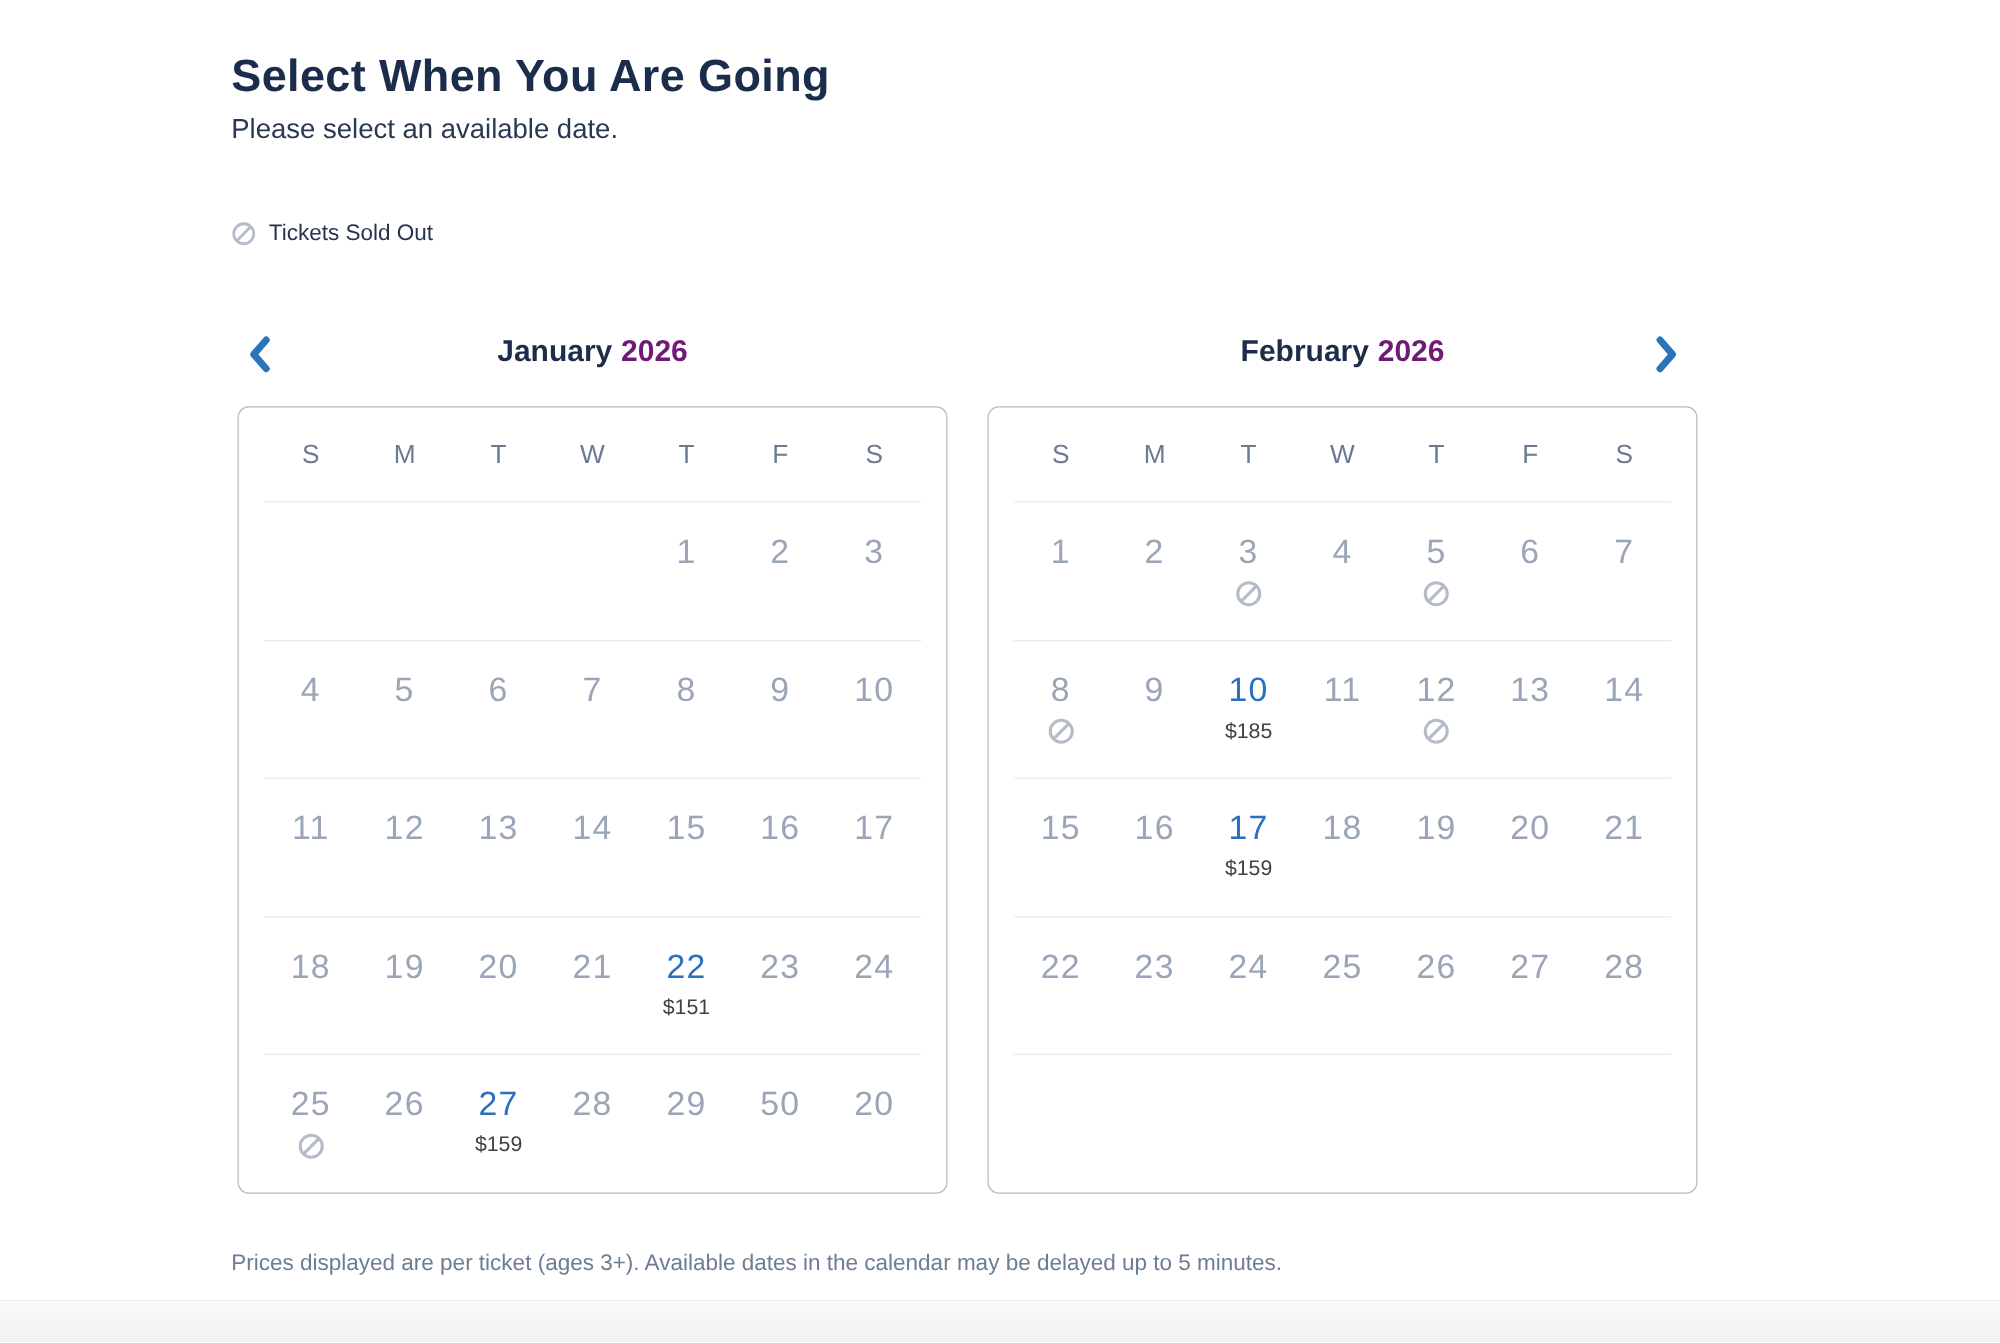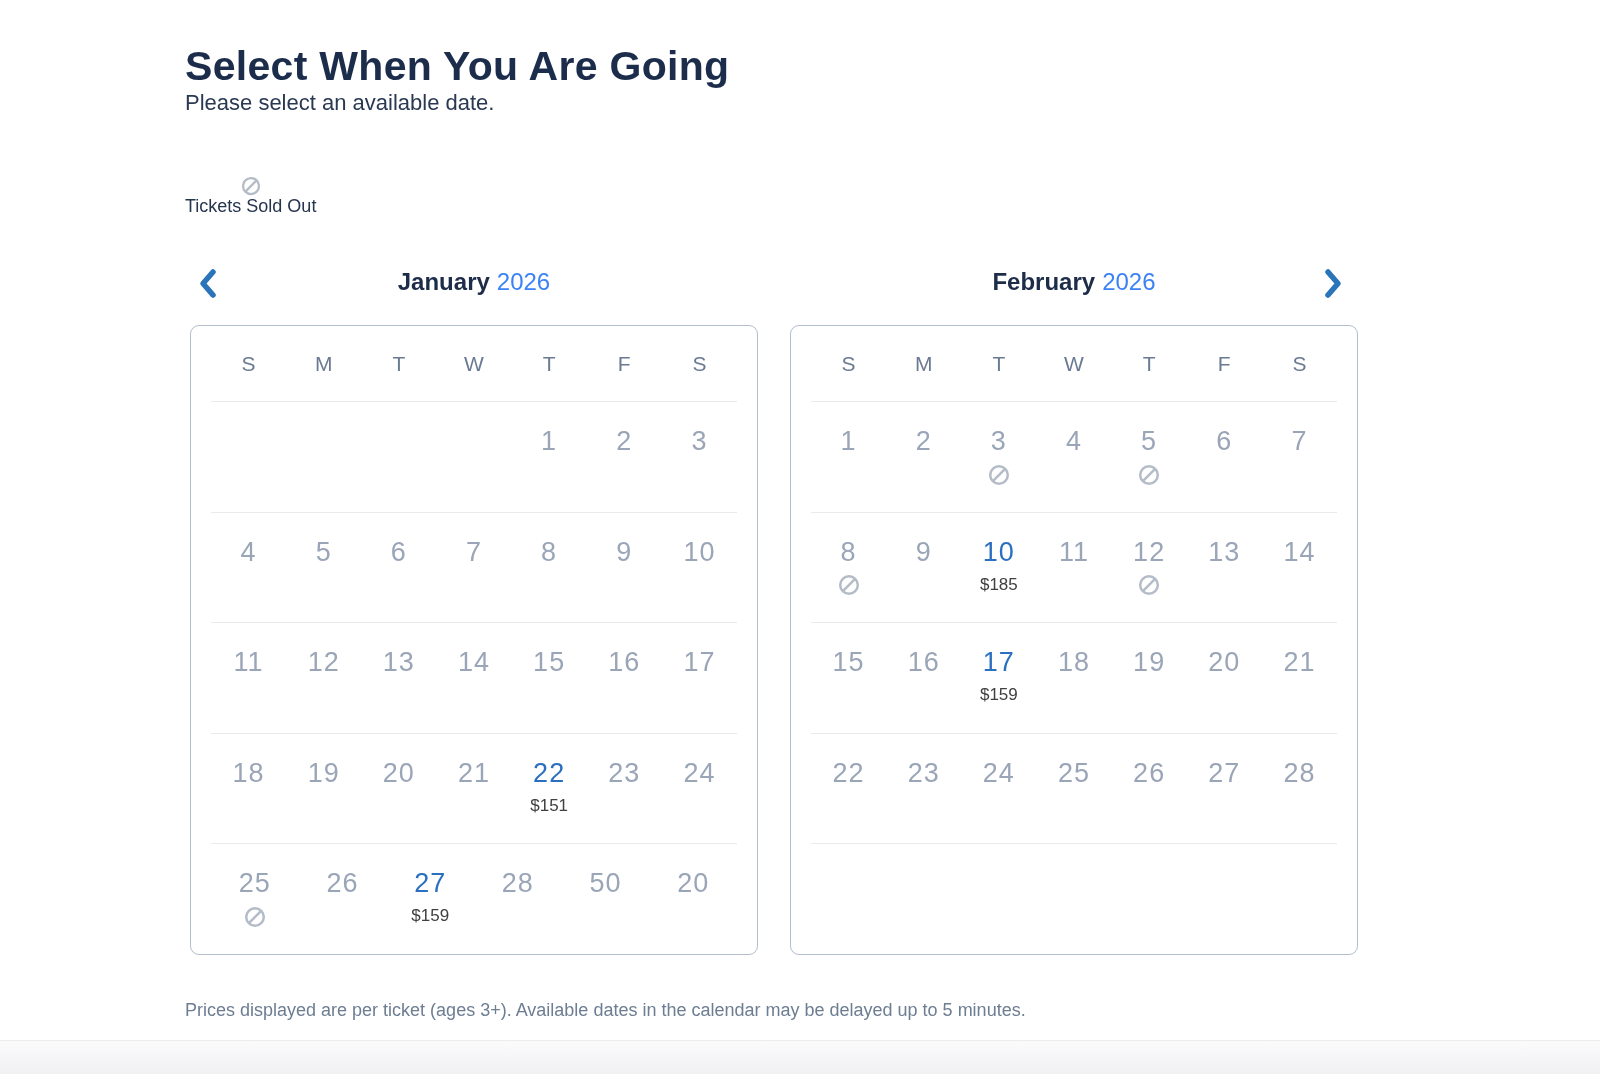--- a/index.html
+++ b/index.html
@@ -1,44 +1,44 @@
 <!DOCTYPE html>
 <html><head>
 <meta charset="utf-8">
 <style>
   html,body { margin:0; padding:0; background:#ffffff; }
   .page {
     position:relative; width:1600px; height:1074px; background:#ffffff;
     overflow:hidden; font-family:"Liberation Sans", sans-serif;
   }
   .page-title {
-    position:absolute; left:185px; top:16px; font-size:41px; font-weight:700;
+    position:absolute; left:185px; top:16px; font-size:36px; font-weight:700;
     color:#1c2d4c; letter-spacing:0.3px;
   }
   .subtitle {
     position:absolute; left:185px; top:90px; font-size:22px; color:#2a3952;
   }
   .legend {
-    position:absolute; left:185px; top:176px; display:flex; align-items:center; flex-direction:column;
+    position:absolute; left:185px; top:176px; display:flex; align-items:center; gap:10px;
   }
   .legend-label { font-size:18px; color:#26354e; }
 
   .nav-btn {
     position:absolute; background:none; border:none; padding:0; cursor:pointer;
     color:#2a74ba; line-height:0;
   }
   .nav-prev { left:196px; top:268px; }
   .nav-next { left:1322px; top:268px; }
 
   .month-title {
     position:absolute; top:268px; width:568px; text-align:center;
     font-size:24px; color:#1d2c49; white-space:nowrap;
   }
   .month-title .name { font-weight:700; }
-  .month-title .year { font-weight:400; margin-left:7px; color:#3b82f6; }
+  .month-title .year { font-weight:700; margin-left:7px; color:#701a75; }
   #title-jan { left:190px; }
   #title-feb { left:790px; }
 
   .cal-card {
     position:absolute; top:325px; width:568px; height:630px; box-sizing:border-box;
     border:1px solid #b3bdcb; border-radius:9px; background:#ffffff; padding:0 20px;
   }
   #cal-jan { left:190px; }
   #cal-feb { left:790px; }
 
@@ -248,20 +248,24 @@
           </div>
           <div class="cell">
             <span class="num avail">27</span>
             <span class="sub">$159</span>
           </div>
           <div class="cell">
             <span class="num dis">28</span>
             <span class="sub"></span>
           </div>
           <div class="cell">
+            <span class="num dis">29</span>
+            <span class="sub"></span>
+          </div>
+          <div class="cell">
             <span class="num dis">50</span>
             <span class="sub"></span>
           </div>
           <div class="cell">
             <span class="num dis">20</span>
             <span class="sub"></span>
           </div>
         </div>
       </div>
   </div>

